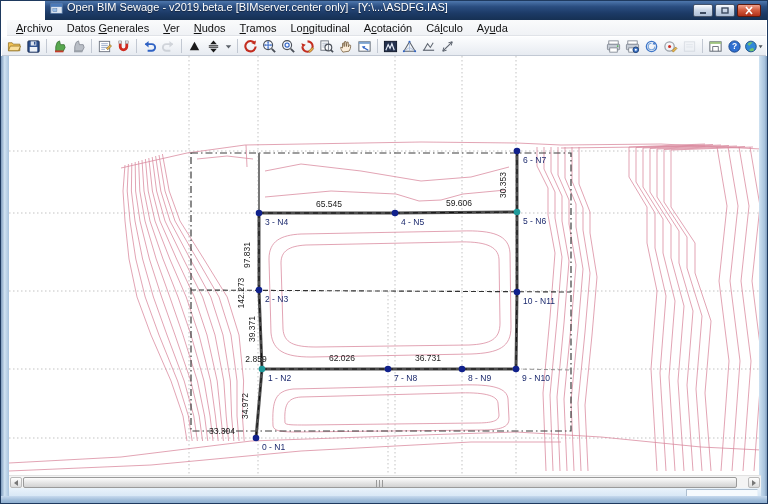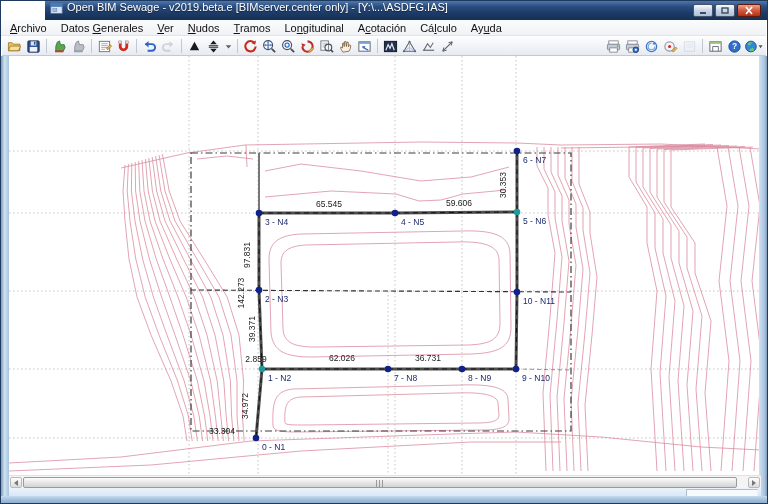--- a/index.html
+++ b/index.html
@@ -9,21 +9,21 @@
   .titlebar{position:absolute;top:0;left:0;right:0;height:19px;
     background:linear-gradient(180deg,#4e77ad,#2a4d80 30%,#1c3a66 65%,#163053);
     display:flex;align-items:flex-start;color:#fff;margin-left:44px;}
   .title-icon{width:13px;height:13px;margin:0 4px 0 5px;flex:0 0 auto}
   .title-text{font-size:11px;white-space:nowrap;text-shadow:0 1px 1px rgba(0,0,0,.5)}
   .win-controls{position:absolute;right:6px;top:3px;display:flex;gap:2px}
   .win-btn{width:20px;height:13px;border-radius:2px;border:1px solid #45546b;box-sizing:border-box;
     background:linear-gradient(#fbfdff,#ccd8e8 45%,#aebfd6);display:flex;align-items:center;justify-content:center;padding:0}
   .win-btn.close{width:24px;background:linear-gradient(#f0a18c,#d55f42 45%,#b03018);border-color:#5e1a0e}
   
-  .menubar{position:absolute;top:19px;left:0;right:1px;height:16px;
+  .menubar{position:absolute;top:19px;left:6px;right:1px;height:16px;
     background:linear-gradient(#fafbfc,#f0f2f5);border-bottom:1px solid #e0e3e8;
     display:flex;align-items:center;font-size:11px;color:#111;padding-left:2px;box-sizing:border-box}
   .menu-item{padding:1px 7px;cursor:default;white-space:nowrap}
   
   .toolbar{position:absolute;top:36px;left:1px;right:1px;height:19px;
     background:linear-gradient(#fcfdfe,#e7ebf1);border-bottom:1px solid #c2c9d4;
     display:flex;align-items:center;padding:0 2px;box-sizing:border-box}
   .tb-group{display:flex;align-items:center;height:18px;padding:0 1px}
   .tb-sep{width:1px;height:14px;background:#c2c8d2;margin:0 2px}
   .tb-btn{width:19px;height:17px;display:flex;align-items:center;justify-content:center;

